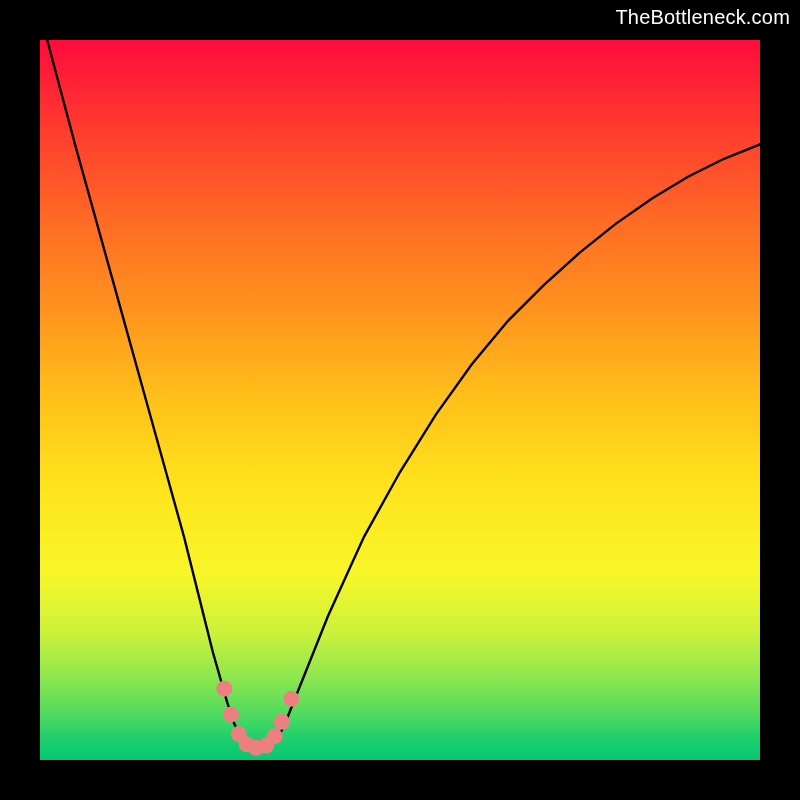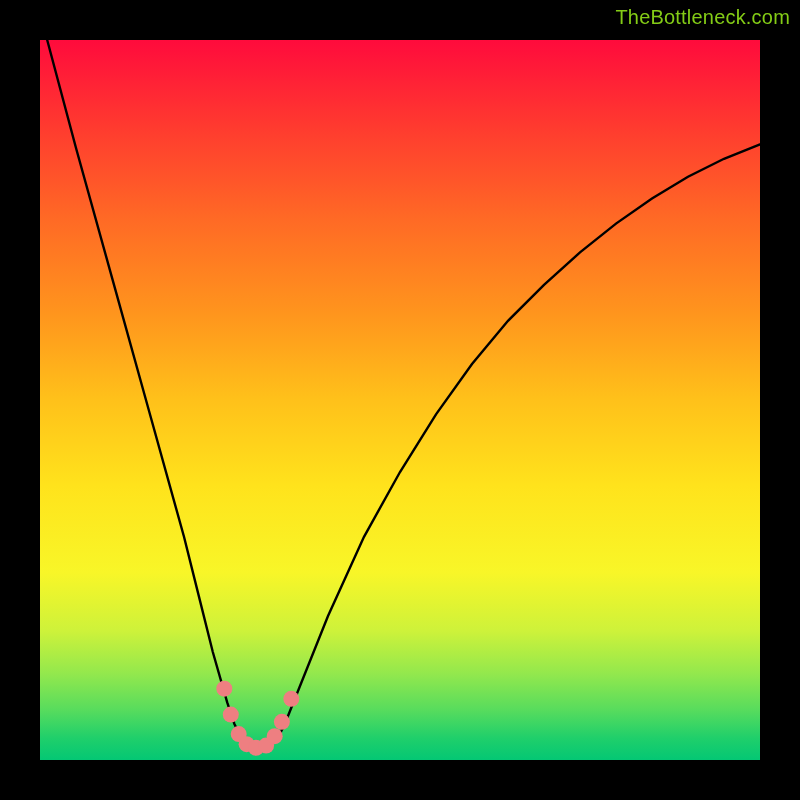--- a/index.html
+++ b/index.html
@@ -37,21 +37,21 @@
       #93e84d 88%,
       #58dc5d 93%,
       #1fcf6b 97%,
       #04c774 100%
     );
   }
   .watermark {
     position: absolute;
     top: 6px;
     right: 10px;
-    color: #84cc16;
+    color: #ffffff;
     font-size: 20px;
     font-weight: 400;
     letter-spacing: 0.2px;
     z-index: 5;
   }
   svg.curve {
     position: absolute;
     left: 0; top: 0;
     width: 720px; height: 720px;
     overflow: visible;

